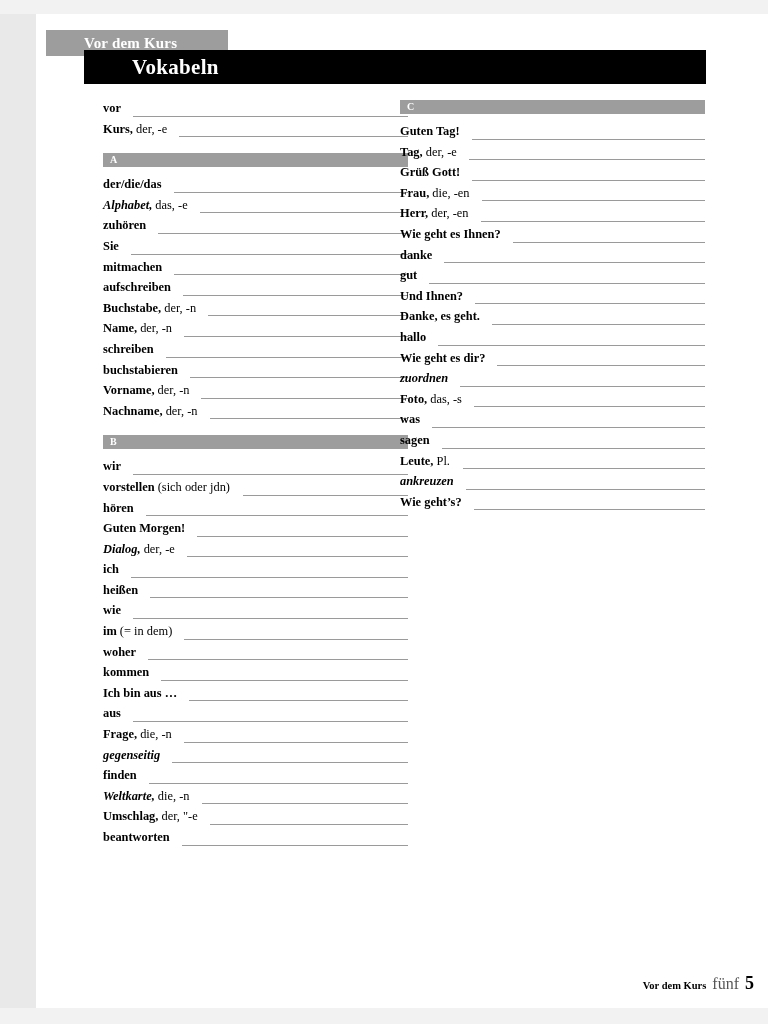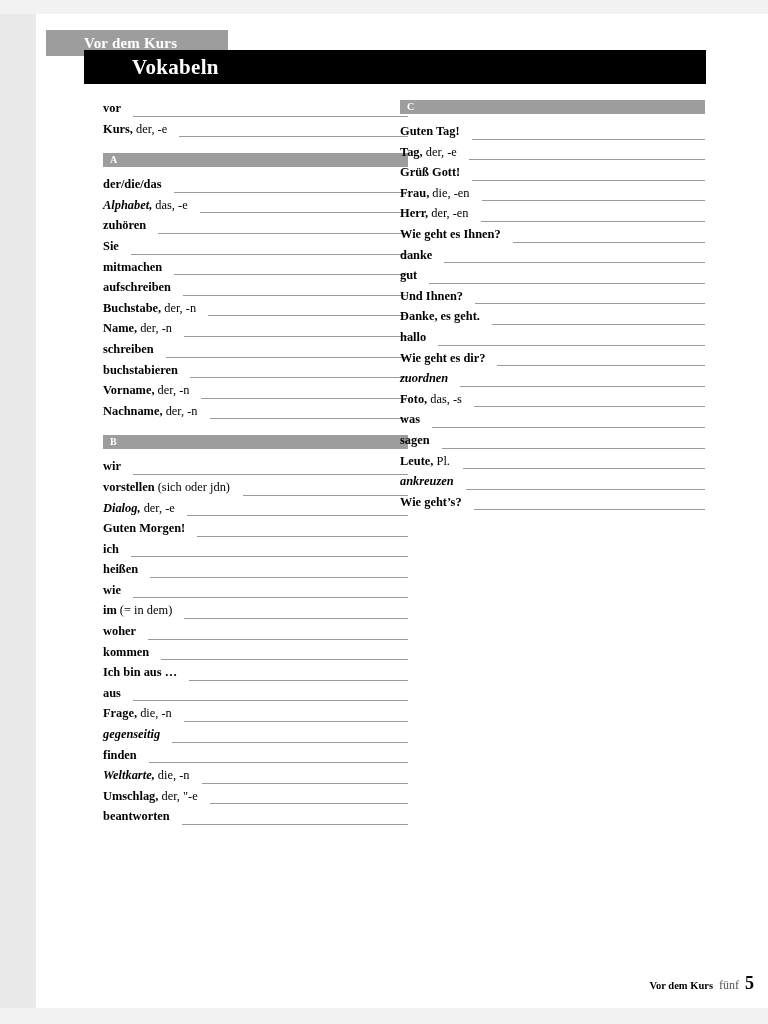--- a/index.html
+++ b/index.html
@@ -144,21 +144,21 @@
     gap: 6px;
   }
   .footer .f-label {
     font-family: "Liberation Serif", serif;
     font-weight: bold;
     font-size: 10.5px;
     color: #000;
   }
   .footer .f-word {
     font-family: "Liberation Serif", serif;
-    font-size: 12px;
+    font-size: 16px;
     color: #555;
     text-align: right;
   }
   .footer .f-num {
     font-family: "Liberation Serif", serif;
     font-weight: bold;
     font-size: 18px;
     color: #000;
   }
 </style>
@@ -238,26 +238,30 @@
       <div class="section-bar">B</div>
       <div class="entry">
         <div class="word"><span class="b">wir</span></div>
         <div class="rule" style="width: 275.109px;"></div>
       </div>
       <div class="entry">
         <div class="word"><span class="b">vorstellen</span><span class="r"> (sich </span><span class="ri">oder</span><span class="r"> jdn)</span></div>
         <div class="rule" style="width: 165.312px;"></div>
       </div>
       <div class="entry">
+        <div class="word"><span class="b">hören</span></div>
+        <div class="rule" style="width: 262.234px;"></div>
+      </div>
+      <div class="entry">
+        <div class="word"><span class="b">Guten Morgen!</span></div>
+        <div class="rule" style="width: 210.75px;"></div>
+      </div>
+      <div class="entry">
         <div class="word"><span class="i">Dialog,</span><span class="ri"> der, -e</span></div>
         <div class="rule" style="width: 221.406px;"></div>
-      </div>
-      <div class="entry">
-        <div class="word"><span class="b">Guten Morgen!</span></div>
-        <div class="rule" style="width: 210.75px;"></div>
       </div>
       <div class="entry">
         <div class="word"><span class="b">ich</span></div>
         <div class="rule" style="width: 277.156px;"></div>
       </div>
       <div class="entry">
         <div class="word"><span class="b">heißen</span></div>
         <div class="rule" style="width: 257.875px;"></div>
       </div>
       <div class="entry">

